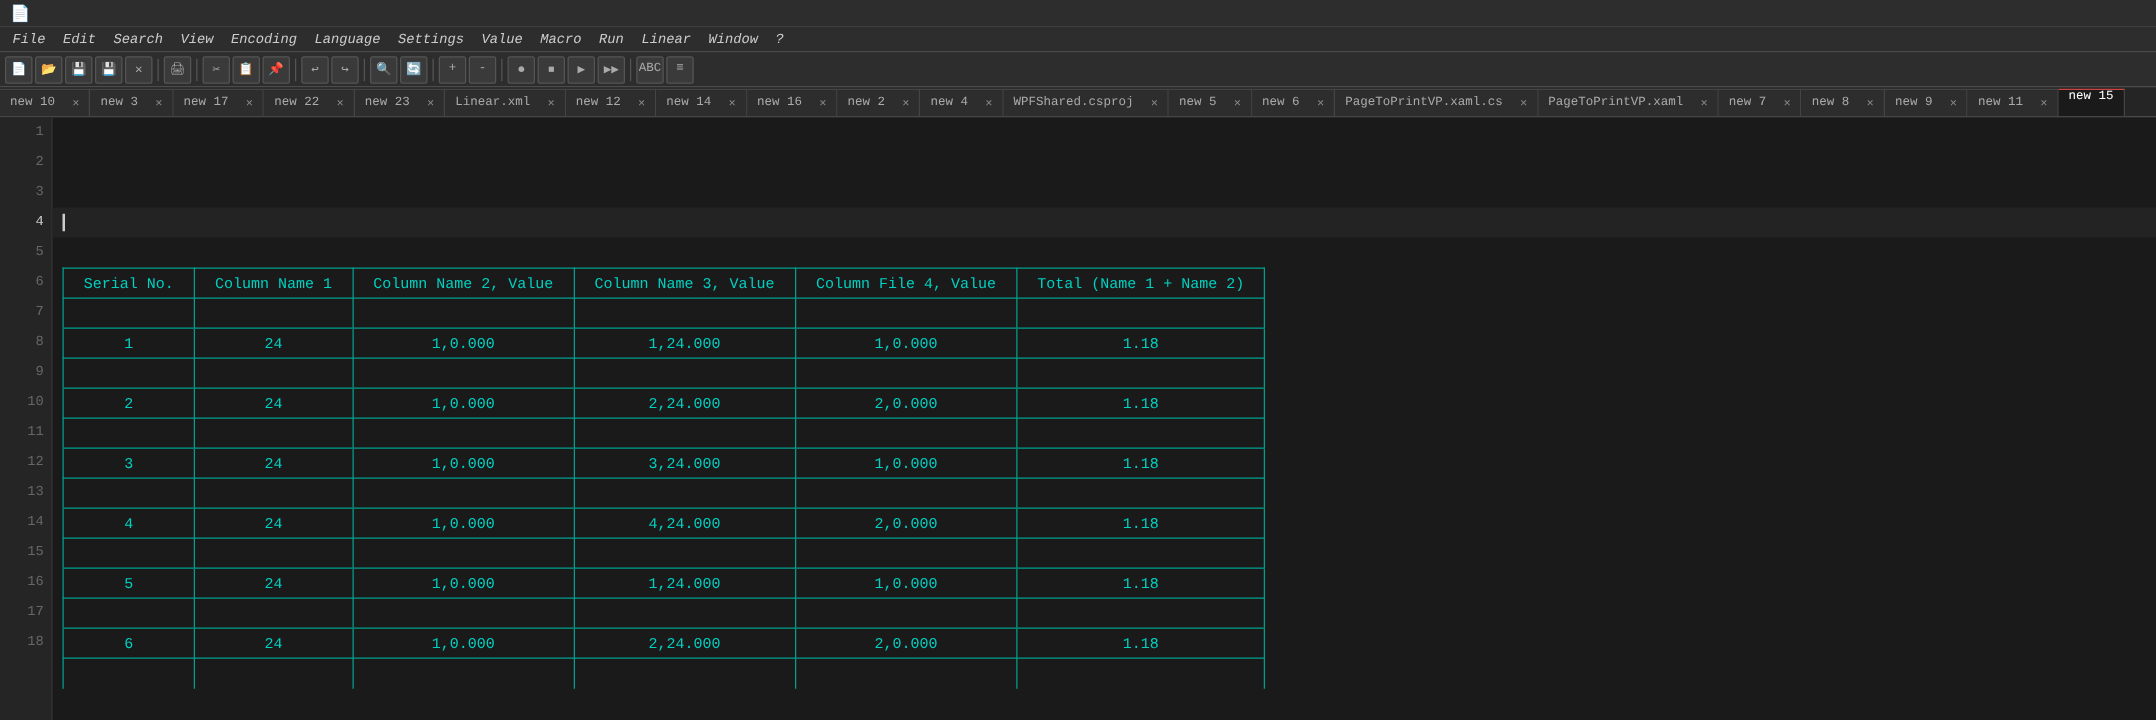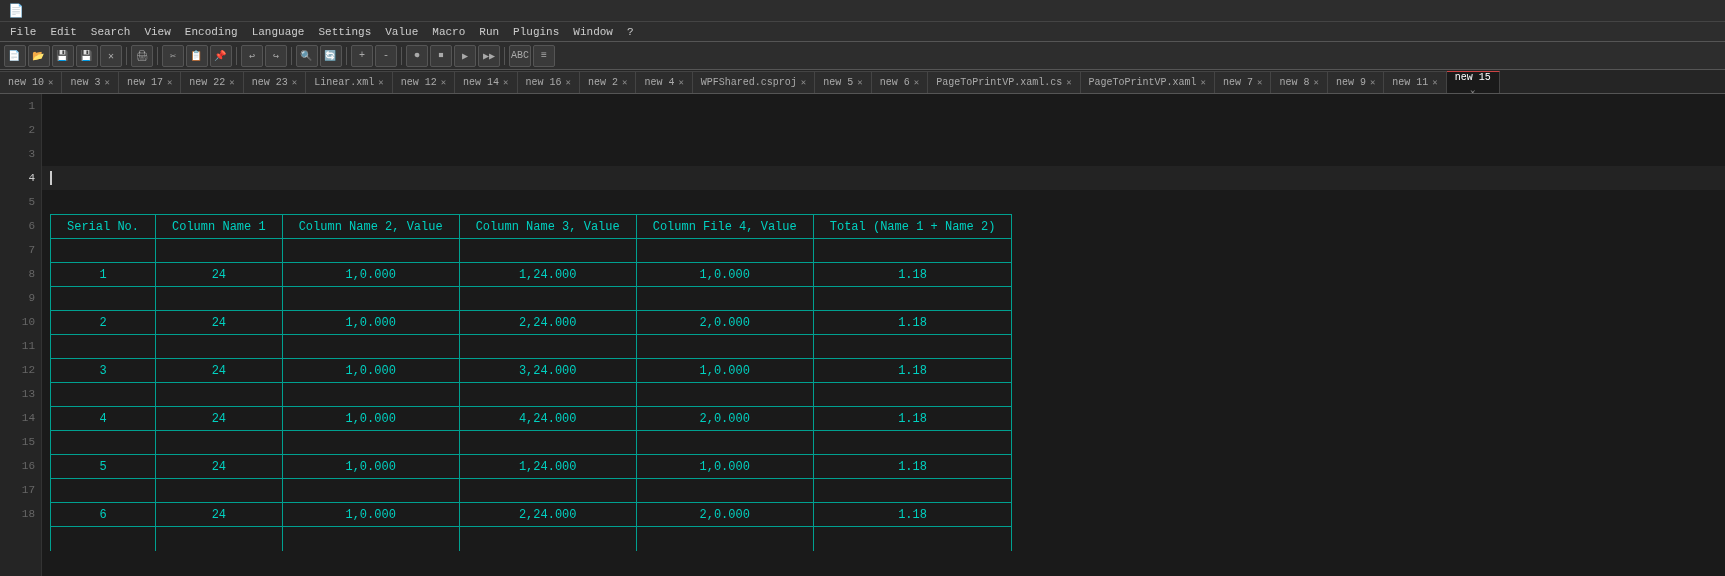--- a/index.html
+++ b/index.html
@@ -29,20 +29,21 @@
     .menu-bar {
       background: #2d2d2d;
       height: 20px;
       display: flex;
       align-items: center;
       padding: 0 4px;
       font-size: 11px;
       color: #cccccc;
       border-bottom: 1px solid #555;
       gap: 2px;
+      font-style: italic;
     }
     .menu-item {
       padding: 2px 6px;
       cursor: pointer;
       border-radius: 2px;
     }
 
     
     .toolbar {
       background: #2d2d2d;
@@ -85,21 +86,21 @@
     .tab {
       height: 22px;
       padding: 0 8px;
       display: flex;
       align-items: center;
       font-size: 10px;
       color: #aaa;
       background: #2d2d2d;
       border-right: 1px solid #444;
       border-top: 1px solid #444;
-      gap: 4px;
+      gap: 14px;
       white-space: nowrap;
       cursor: pointer;
     }
     .tab.active {
       background: #1a1a1a;
       color: #fff;
       border-top: 1px solid #cc4444;
       flex-direction: column;
     }
     .tab-close {
@@ -201,21 +202,21 @@
 <span class="menu-item">File</span>
     <span class="menu-item">Edit</span>
     <span class="menu-item">Search</span>
     <span class="menu-item">View</span>
     <span class="menu-item">Encoding</span>
     <span class="menu-item">Language</span>
     <span class="menu-item">Settings</span>
     <span class="menu-item">Value</span>
     <span class="menu-item">Macro</span>
     <span class="menu-item">Run</span>
-    <span class="menu-item">Plugins</span>
+    <span class="menu-item">Linear</span>
     <span class="menu-item">Window</span>
     <span class="menu-item">?</span>
   </div>
 
 <div class="toolbar">
 
   <div class="toolbar-btn" title="New">📄</div>
   <div class="toolbar-btn" title="Open">📂</div>
   <div class="toolbar-btn" title="Save">💾</div>
   <div class="toolbar-btn">💾</div>

